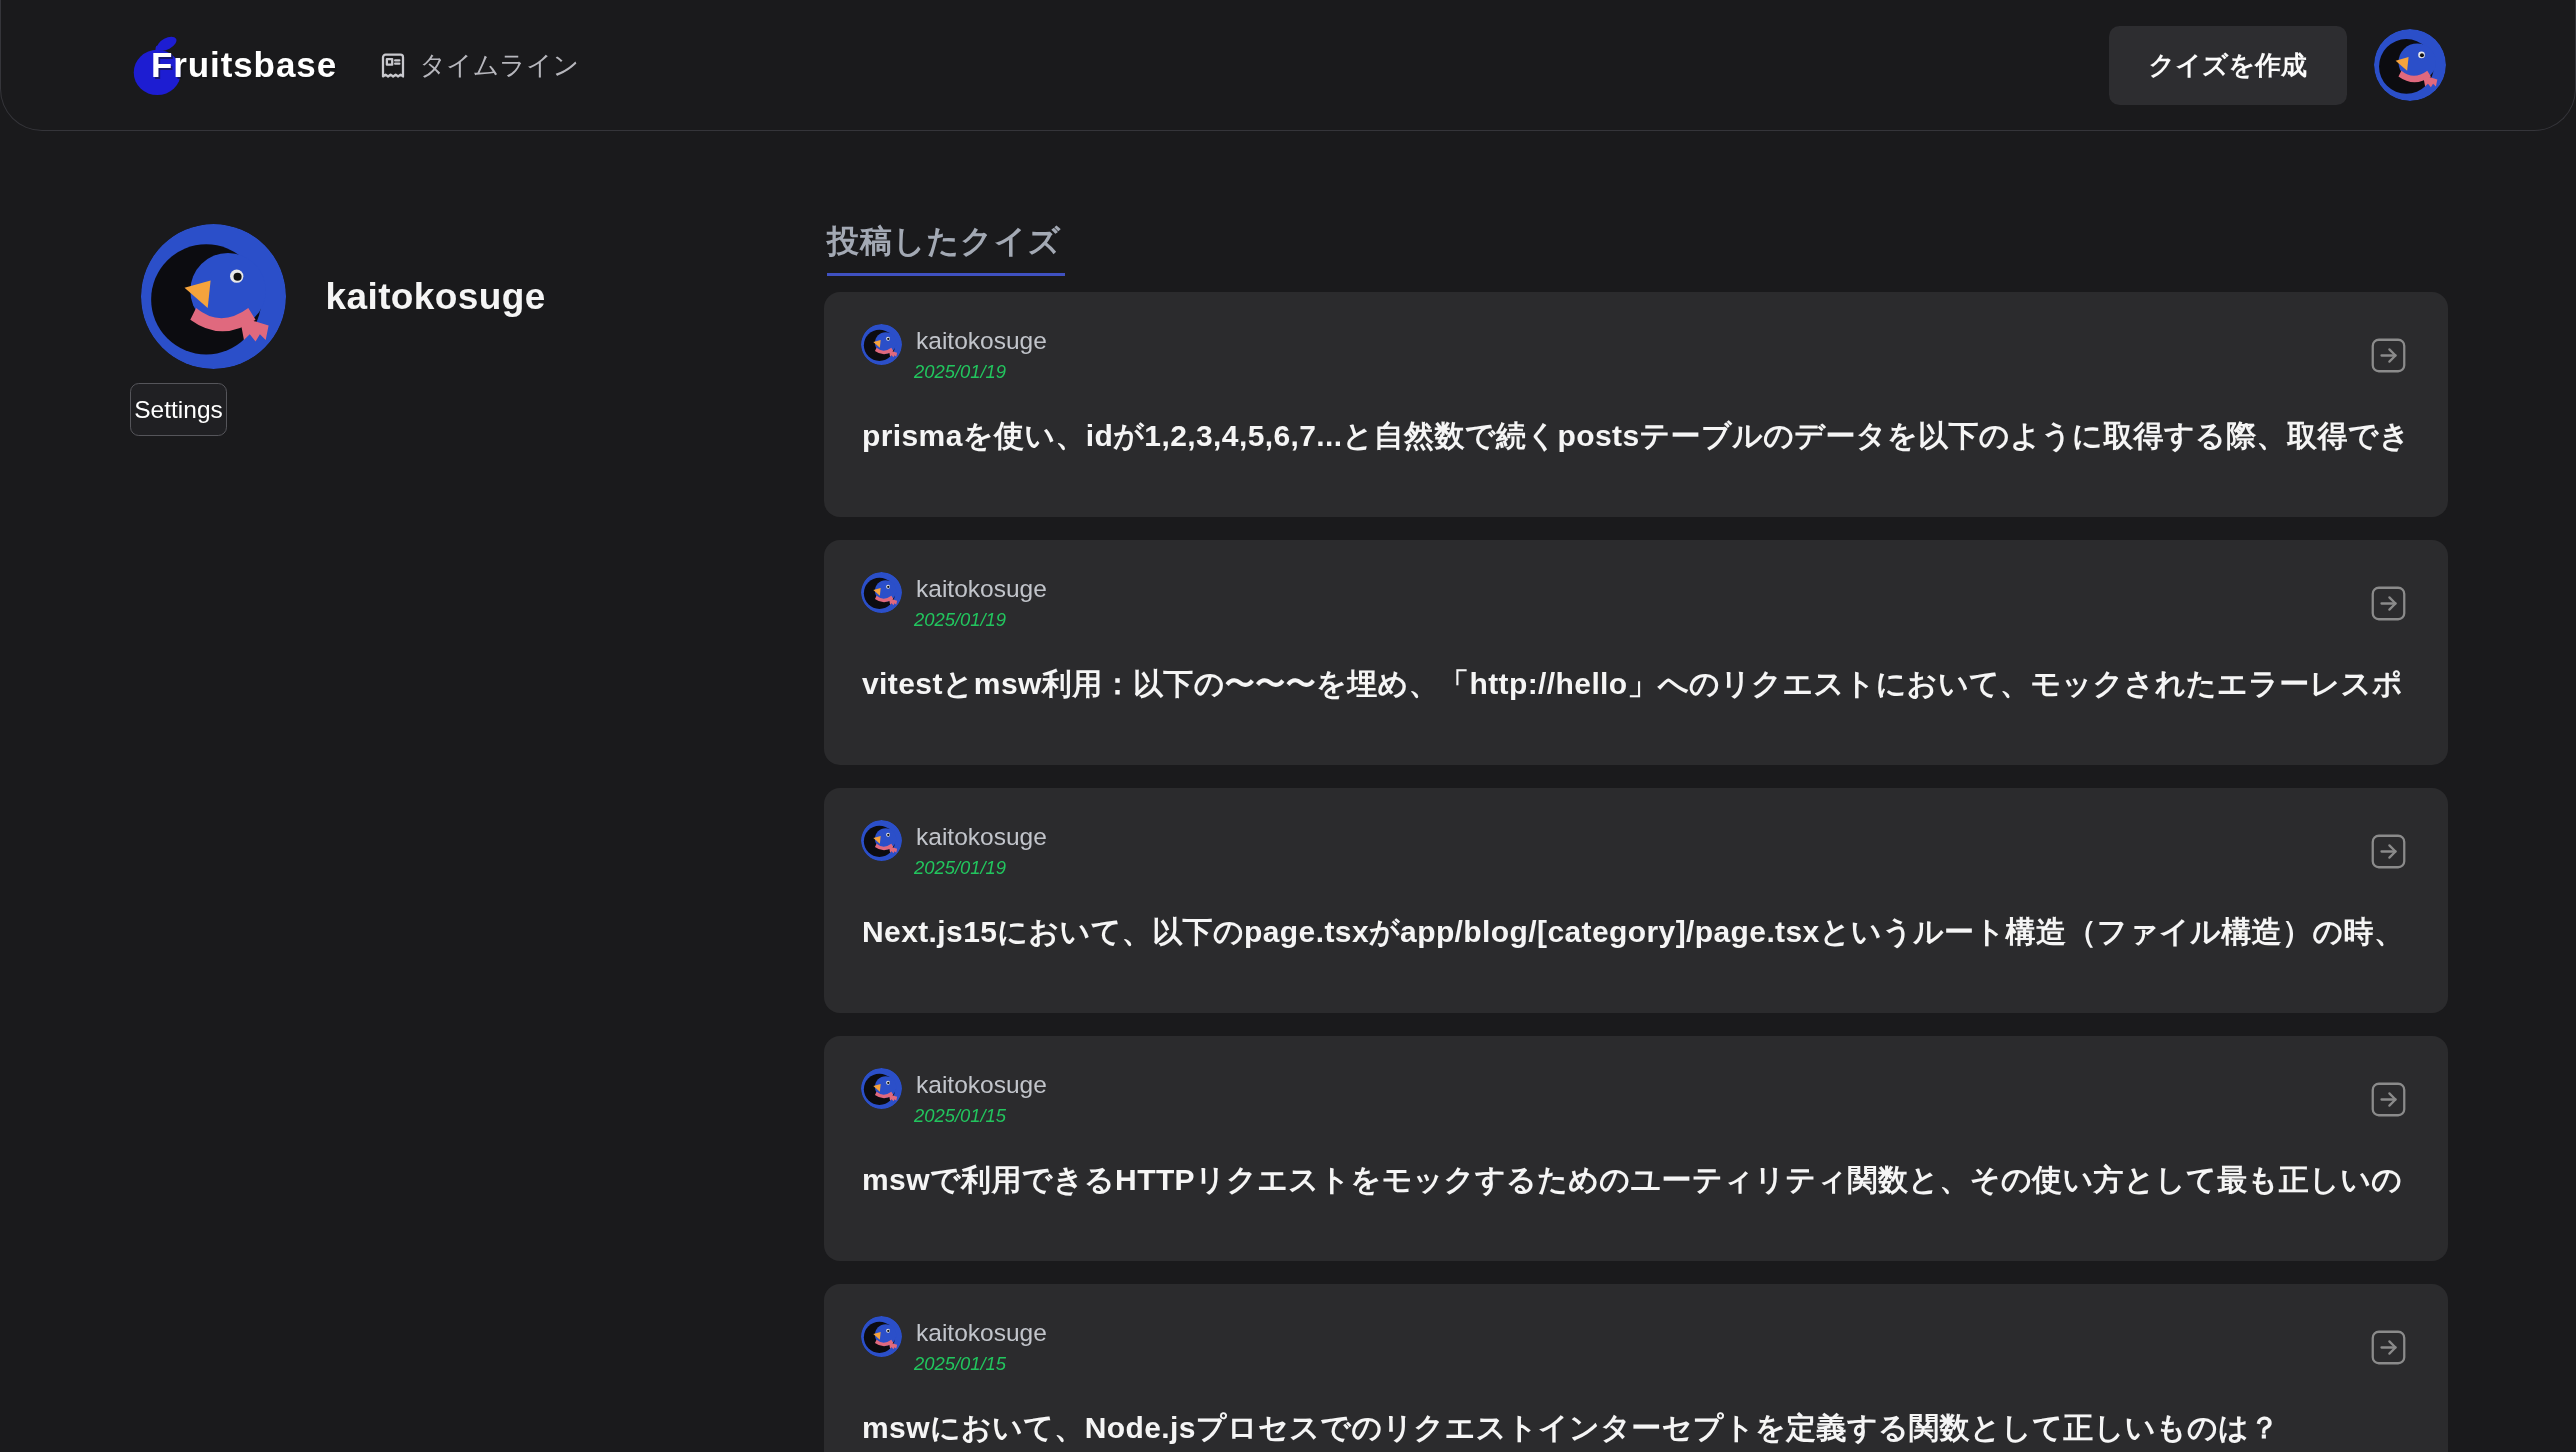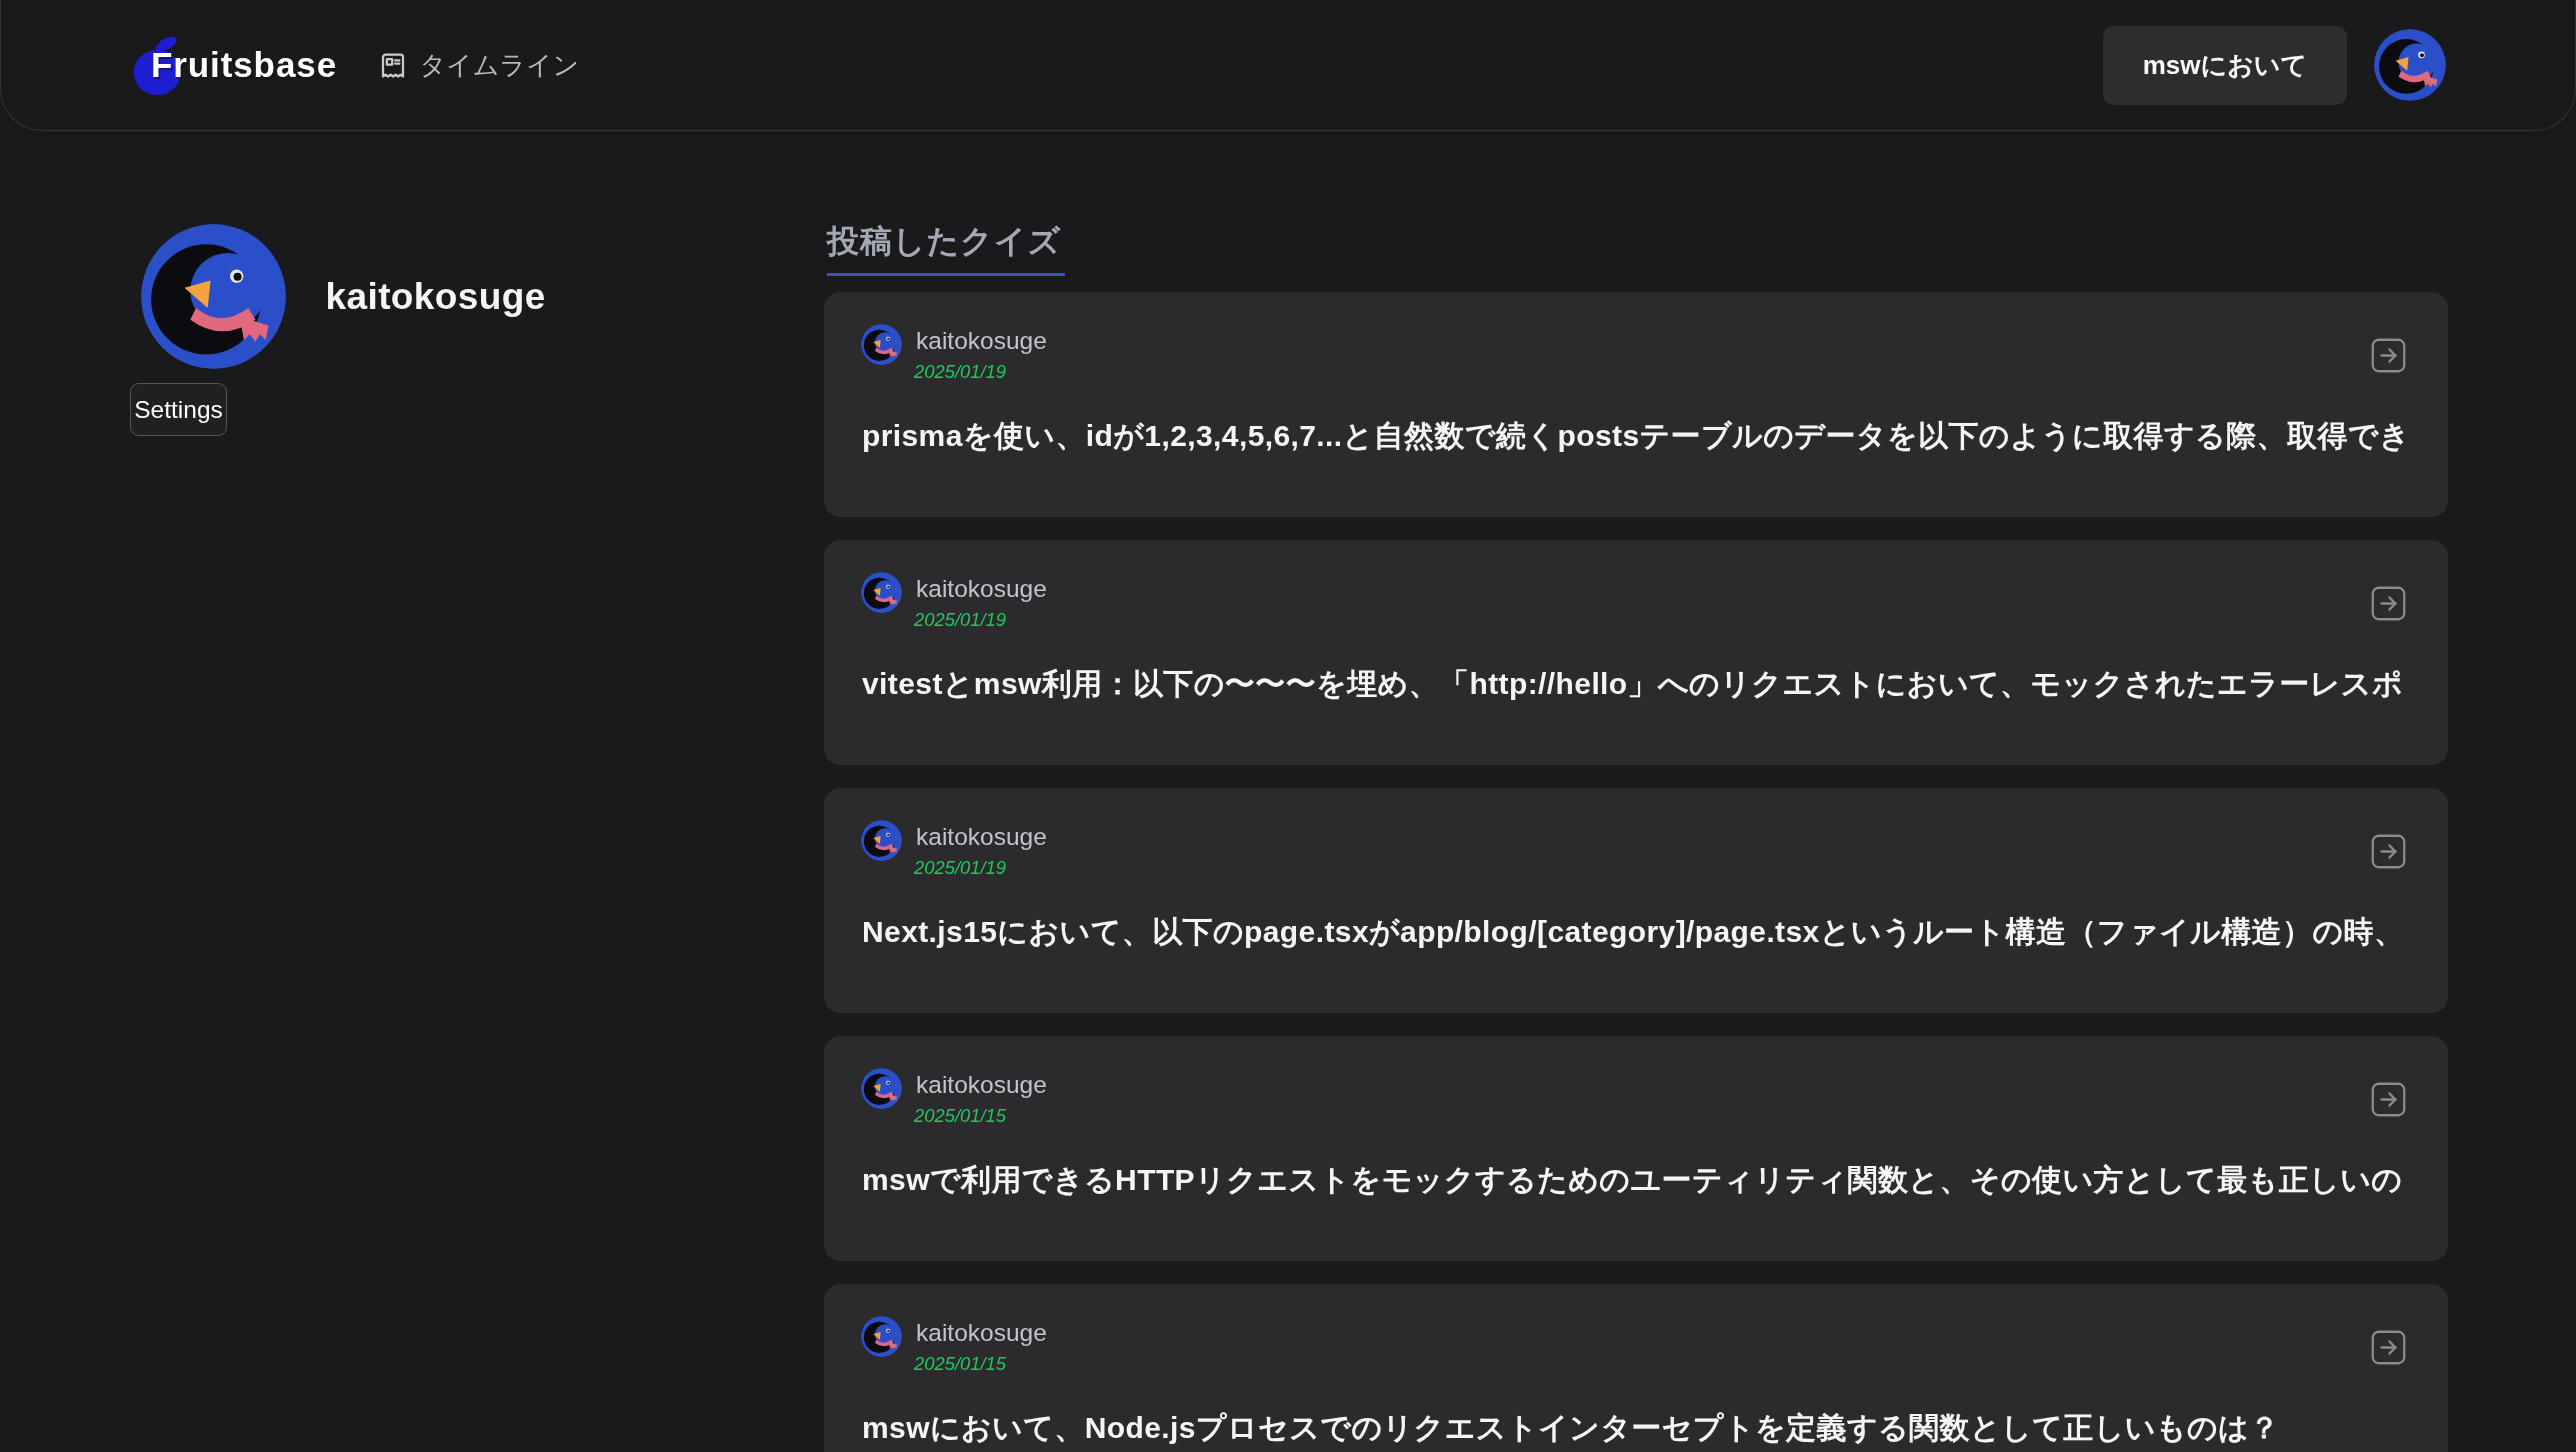--- a/index.html
+++ b/index.html
@@ -110,21 +110,21 @@
       <path d="M19.5 20.6 V6.2 a1.9 1.9 0 0 0 -1.9 -1.9 H6.4 a1.9 1.9 0 0 0 -1.9 1.9 V20.6 l1.9 -1.4 1.9 1.4 1.9 -1.4 1.9 1.4 1.9 -1.4 1.9 1.4 1.8 -1.4 Z" fill="none"></path>
       <rect x="7.4" y="7.6" width="4" height="4.2"></rect>
       <line x1="13.6" y1="8.6" x2="16.8" y2="8.6"></line>
       <line x1="13.6" y1="11" x2="16.8" y2="11"></line>
     </svg>
     <span>タイムライン</span>
   </div>
 
   <div class="header-spacer"></div>
 
-  <button class="create-quiz-btn">mswにおいて</button>
+  <button class="create-quiz-btn">クイズを作成</button>
 
   <div class="header-avatar">
     <svg viewBox="0 0 100 100" width="72" height="72">
         <use href="#penguin"></use>
       </svg>
   </div>
 </header>
 
 <aside class="profile">
   <div class="profile-row">

